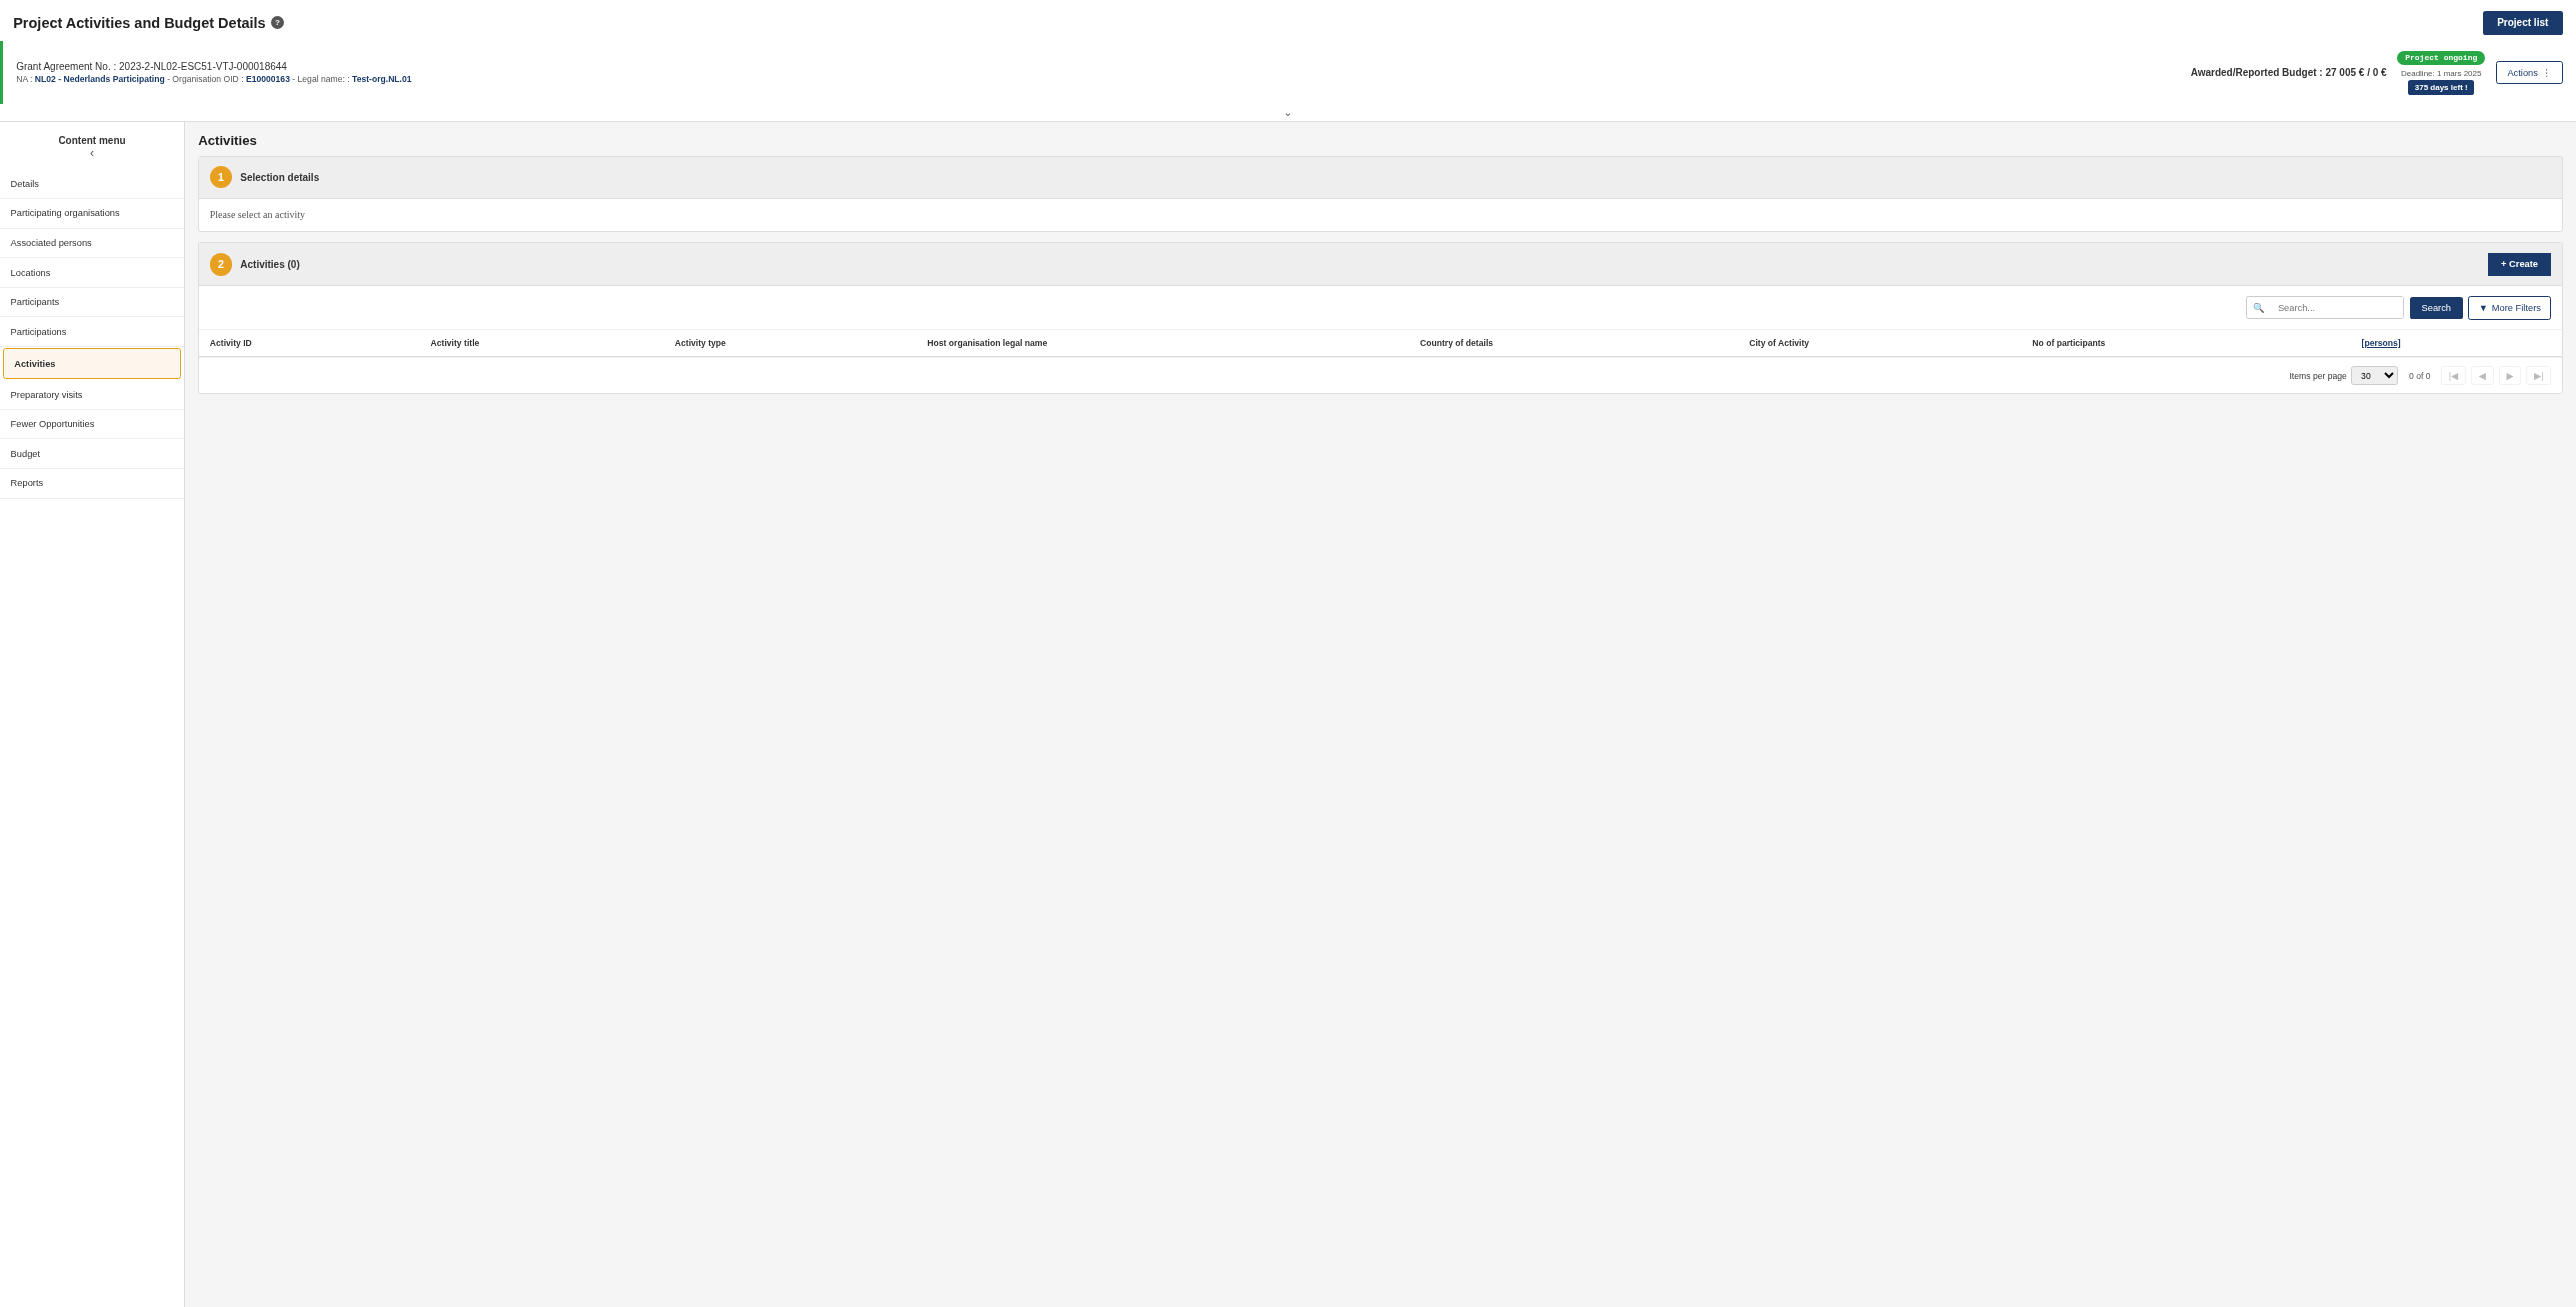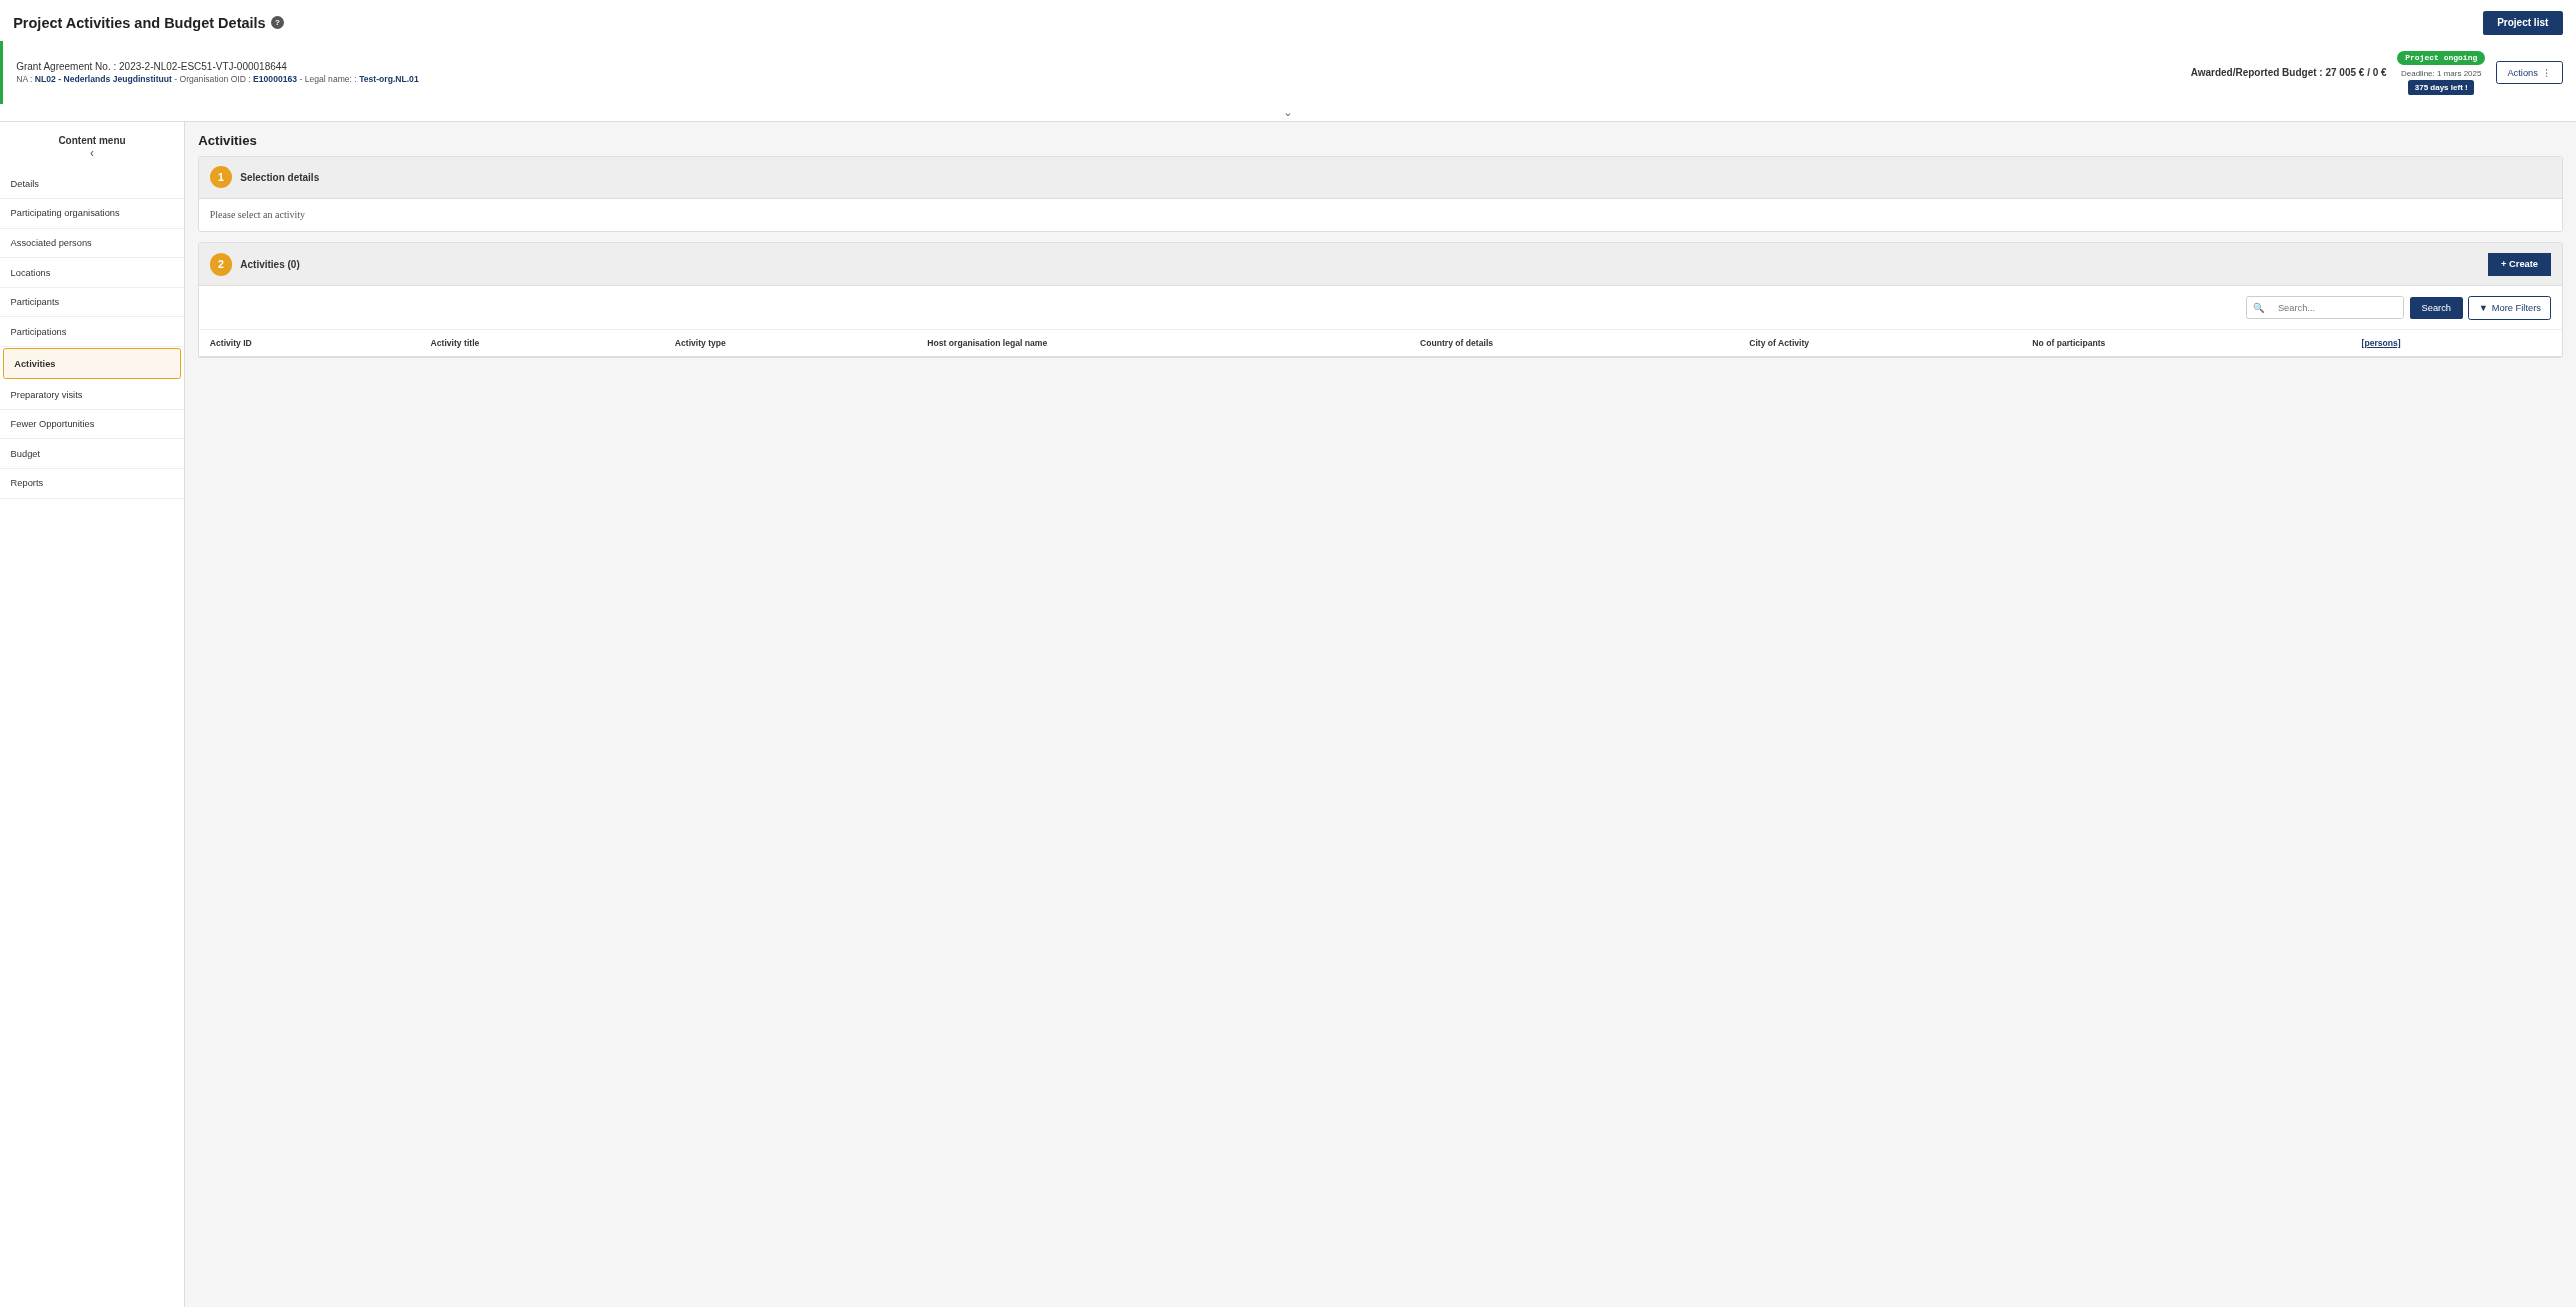--- a/index.html
+++ b/index.html
@@ -310,21 +310,21 @@
 </div>
 
 <div class="grant-bar">
   <div class="grant-left">
     <div class="grant-no">
       <span>Grant Agreement No. :</span>
       <span>2023-2-NL02-ESC51-VTJ-000018644</span>
     </div>
     <div class="grant-na">
       <span>NA :</span>
-      <b>NL02 - Nederlands Jeugdinstituut</b>
+      <b>NL02 - Nederlands Participating</b>
       <span>- Organisation OID :</span>
       <b>E10000163</b>
       <span>- Legal name: :</span>
       <b>Test-org.NL.01</b>
     </div>
   </div>
   <div class="grant-right">
     <span class="awarded">Awarded/Reported Budget : 27 005 € / 0 €</span>
     <div style="display:flex;flex-direction:column;align-items:center;gap:2.6px;">
       <span class="status-ongoing">Project ongoing</span>
@@ -409,16 +409,31 @@
               <th>City of Activity</th>
               <th>No of participants</th>
               <th><span class="reload-link">[persons]</span></th>
             </tr>
           </thead>
           <tbody id="activities-tbody">
           </tbody>
         </table>
       </div>
 
+      <div class="pagination">
+        <div class="items-per-page">
+          <span>Items per page</span>
+          <select class="per-page-select">
+            <option>30</option>
+            <option>50</option>
+            <option>100</option>
+          </select>
+        </div>
+        <span class="page-info">0 of 0</span>
+        <button class="page-btn" disabled="">|◀</button>
+        <button class="page-btn" disabled="">◀</button>
+        <button class="page-btn" disabled="">▶</button>
+        <button class="page-btn" disabled="">▶|</button>
+      </div>
     </div>
   </div>
 </div>
 
 
 </body></html>

